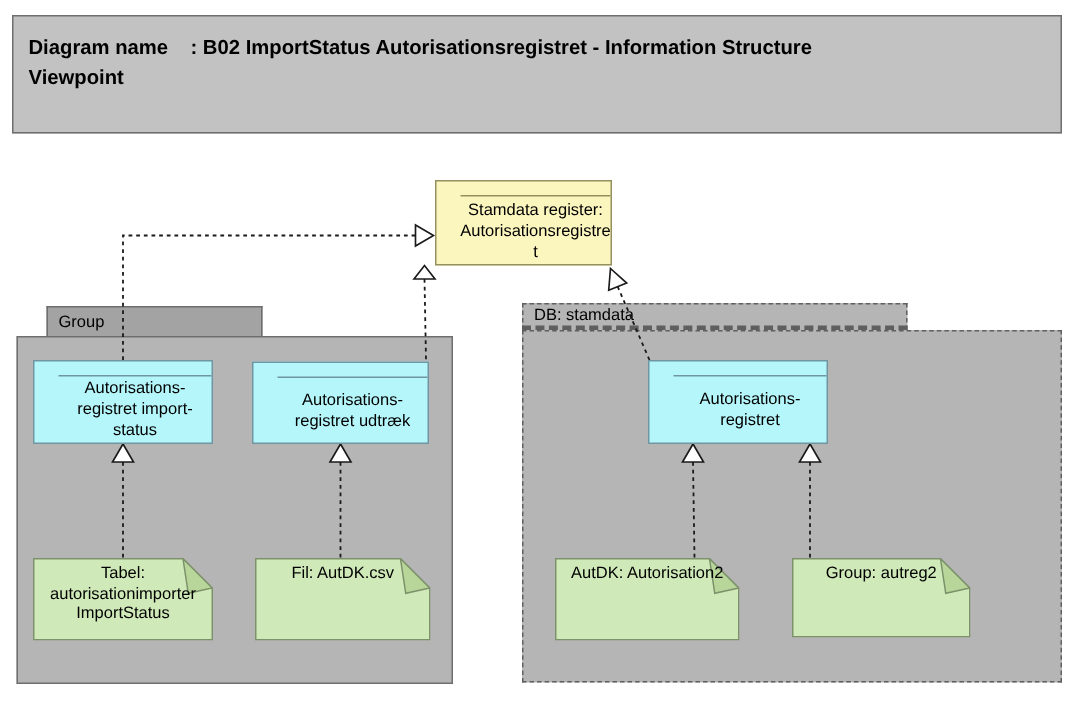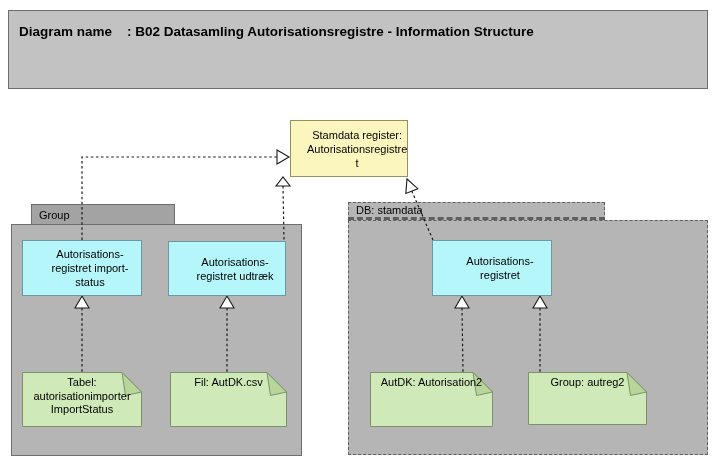--- a/index.html
+++ b/index.html
@@ -31,21 +31,21 @@
           border-style:dashed;border-color:var(--container-border);}
   .db-body{left:348px;top:220px;width:360px;height:235px;
            border-style:dashed;border-color:var(--container-border);}
 
   
   .connectors{left:0;top:0;width:719px;height:467px;pointer-events:none;}
   .conn{fill:none;stroke:var(--line);stroke-width:1.2;stroke-dasharray:2.5 2.6;}
   .arrow{fill:#fff;stroke:var(--line);stroke-width:1.1;stroke-linejoin:miter;}
 
   
-  .obj{border:1px solid;display:flex;padding-left:16px;}
+  .obj{border:1px solid;display:flex;flex-direction:column;padding-left:16px;}
   .band{height:9px;flex:none;border-bottom:1px solid;border-color:inherit;}
   .obj-text{flex:1;display:flex;align-items:center;justify-content:center;text-align:center;
             white-space:pre-line;font-size:11px;line-height:14px;}
   .obj-cyan{background:var(--cyan-fill);border-color:var(--cyan-border);}
   .obj-yellow{background:var(--yellow-fill);border-color:var(--yellow-border);}
 
   
   .note{position:absolute;}
   .note svg{position:absolute;left:0;top:0;display:block;}
   .note-body{fill:var(--green-fill);stroke:var(--green-border);stroke-width:1;}
@@ -54,23 +54,24 @@
              white-space:pre-line;font-size:11px;line-height:13.5px;}
 </style>
 </head>
 <body>
 
 <div class="canvas">
 
   <div class="abs title-box">
     <div class="trow">
       <span class="tlabel">Diagram name</span>
-      <span class="tvalue">: B02 Datasamling Autorisationsregistre - Information Structure</span>
+      <span class="tvalue">: B02 ImportStatus Autorisationsregistret - Information Structure</span>
     </div>
     <div class="trow">
+      <span class="tlabel">Viewpoint</span>
     </div>
   </div>
 
   <div class="abs tab group-tab">
     <span>Group</span>
   </div>
   <div class="abs ctr-body group-body"></div>
 
   <div class="abs tab db-tab">
     <span>DB: stamdata</span>

